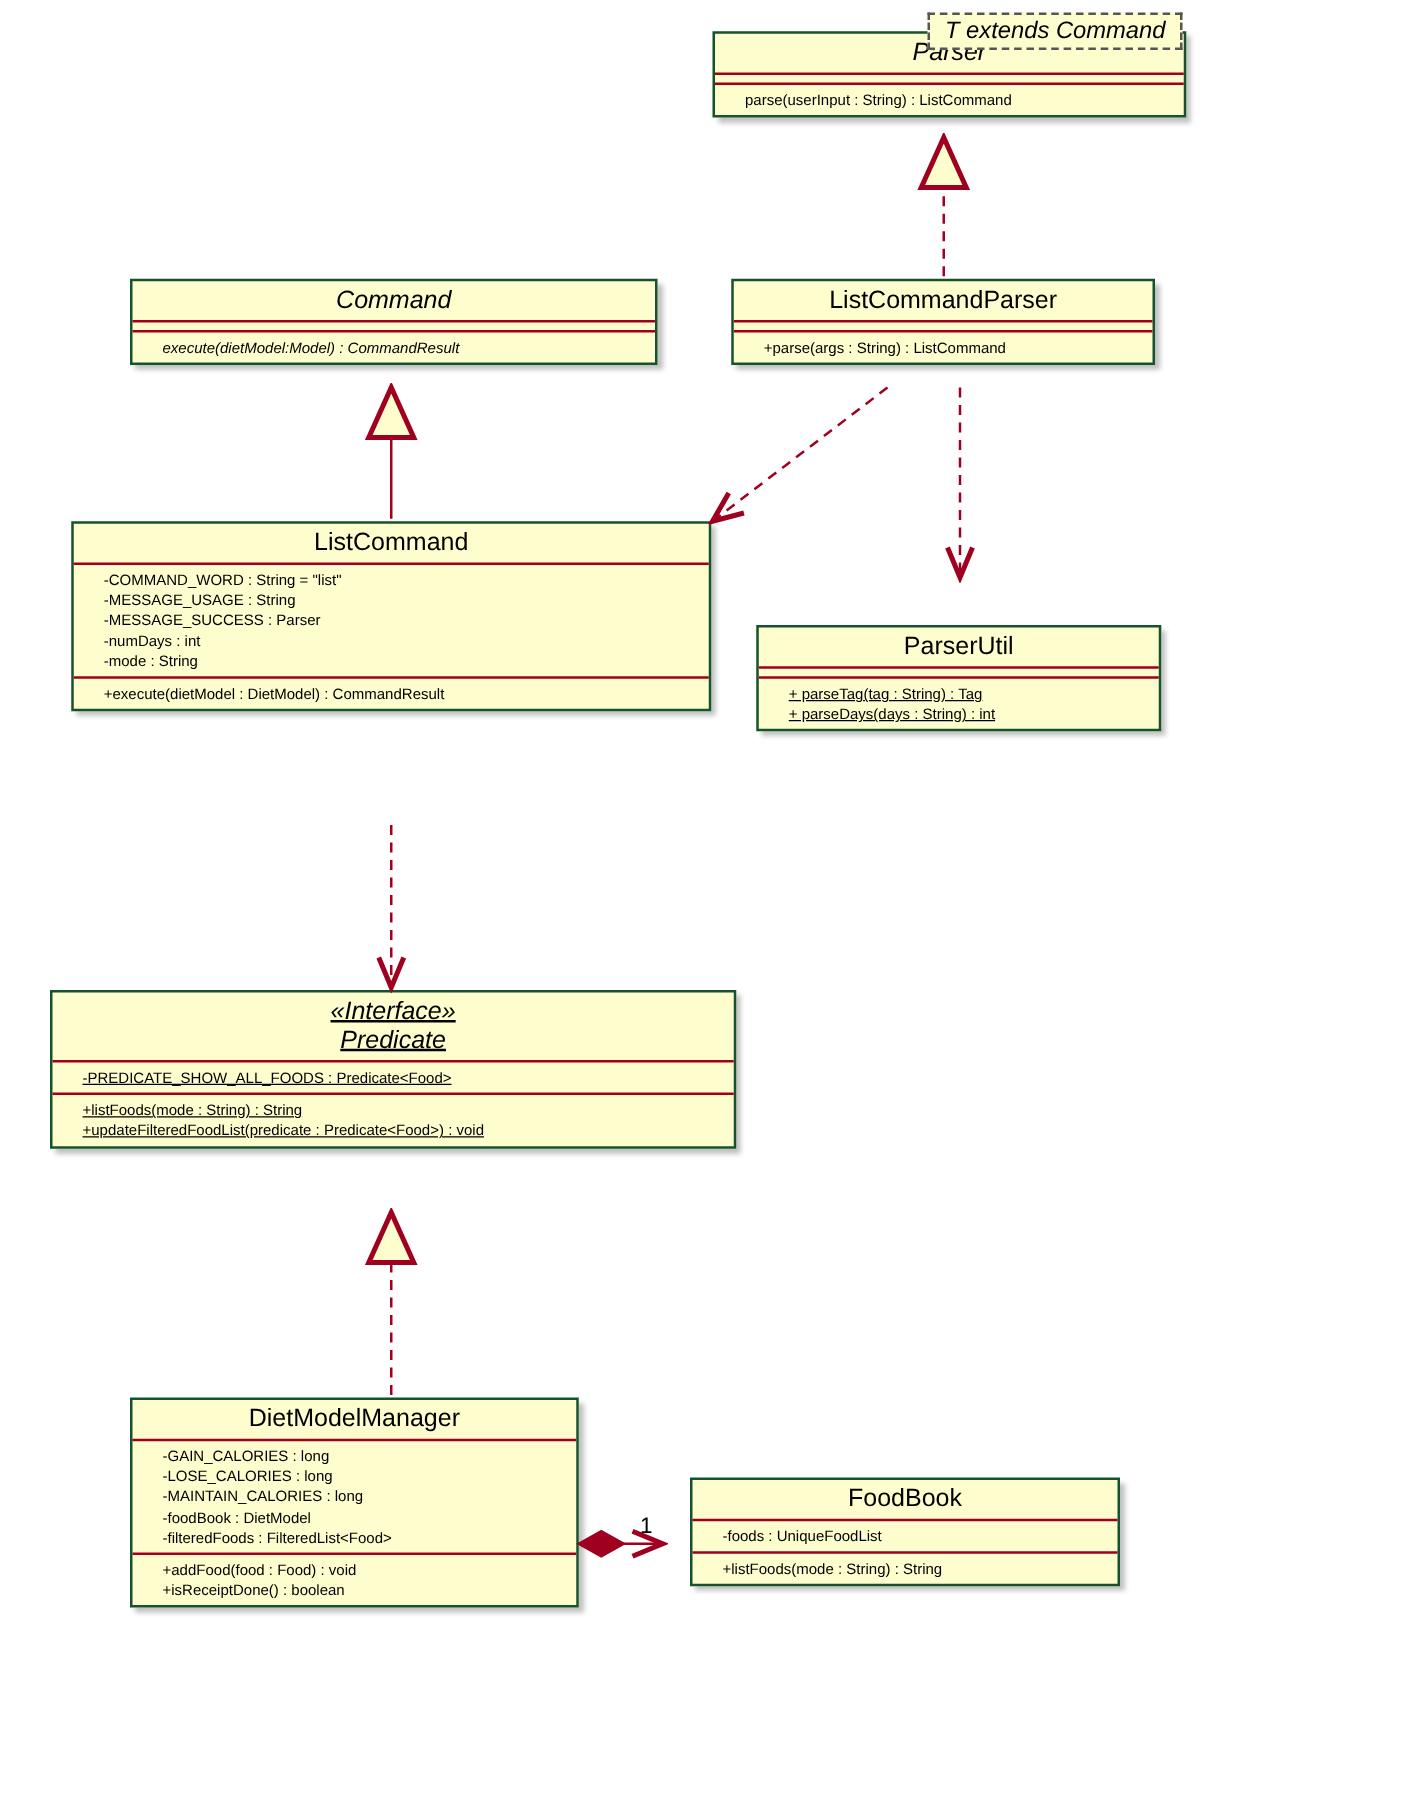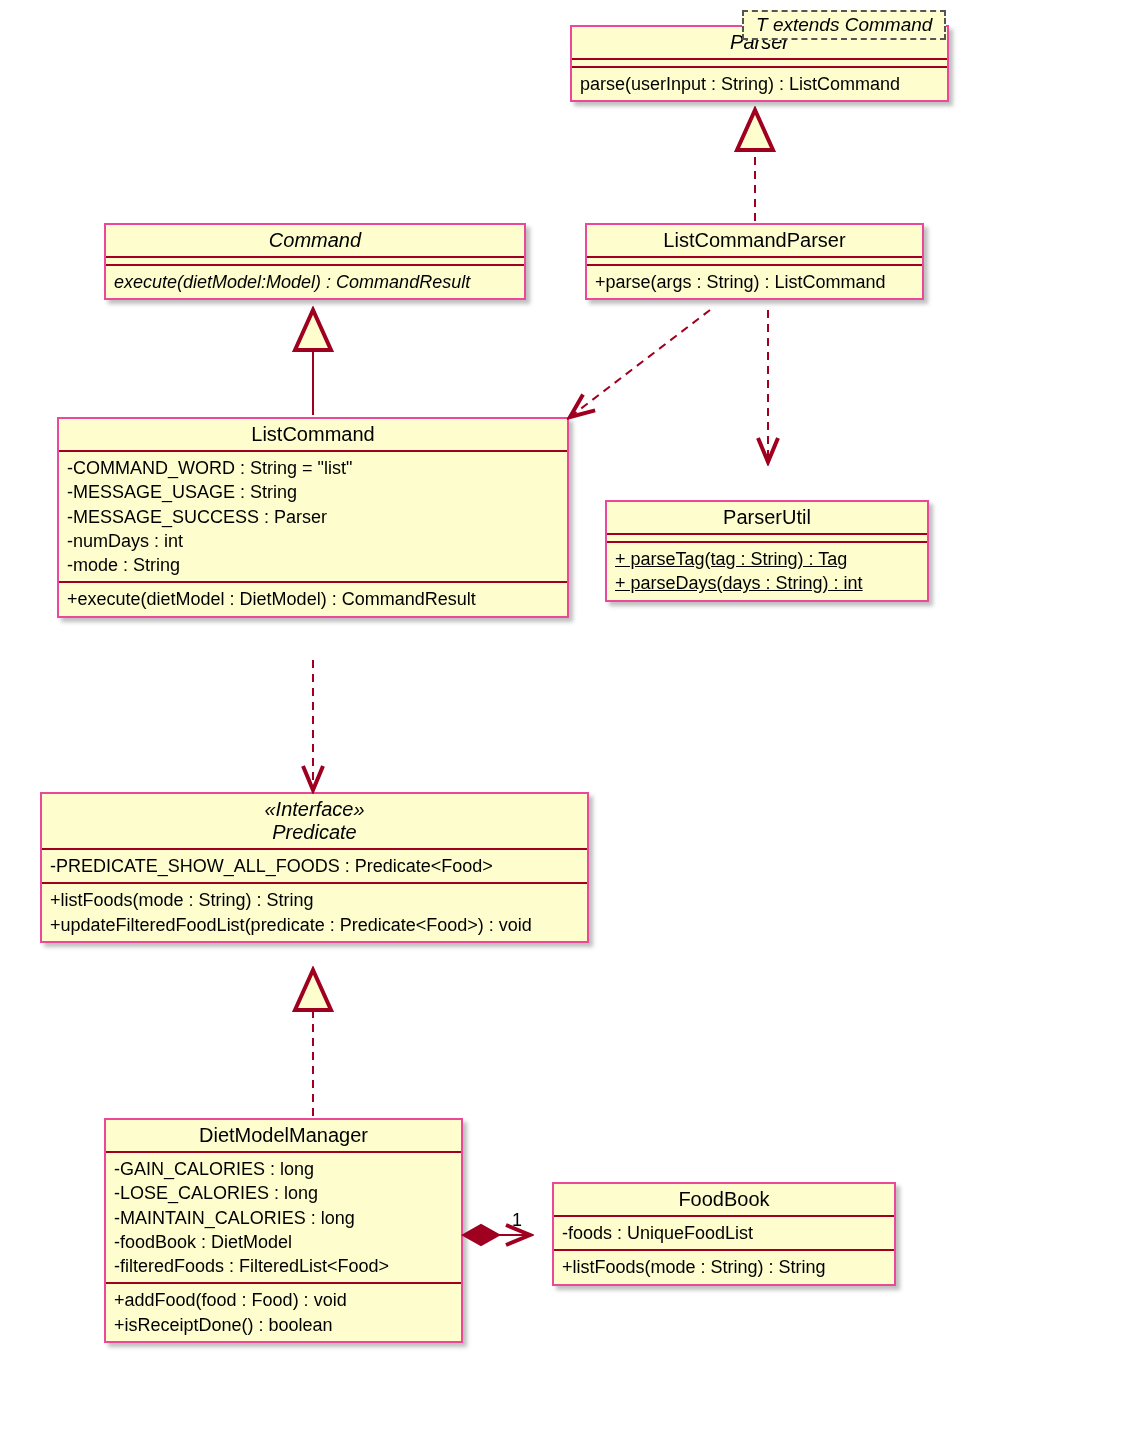--- a/index.html
+++ b/index.html
@@ -10,34 +10,34 @@
     width: 1129px;
   }
   .canvas {
     position: relative;
     width: 1109px;
     height: 1417px;
   }
   .cls {
     position: absolute;
     background: #fefdce;
-    border: 2px solid #ec4899;
+    border: 2px solid #14532d;
     box-shadow: 4px 4px 4px rgba(0,0,0,0.25);
   }
   .cls .title {
     text-align: center;
     font-size: 20px;
     padding: 4px 6px;
     border-bottom: 2px solid #a00020;
     font-weight: 400;
   }
   .cls .title.italic { font-style: italic; }
   .cls .section {
-    font-size: 18px;
-    padding: 4px 8px;
+    font-size: 12px;
+    padding: 4px 24px;
     border-bottom: 2px solid #a00020;
     line-height: 1.35;
     text-align: left;
   }
   .cls .section:last-child { border-bottom: none; }
   .cls .empty-thin {
     height: 6px;
     border-bottom: 2px solid #a00020;
   }
   .underline { text-decoration: underline; }
@@ -94,21 +94,21 @@
 
   <div class="cls" style="left:595px; top:458px; width:320px;margin-top:32px;">
     <div class="title">ParserUtil</div>
     <div class="empty-thin"></div>
     <div class="section">
       <div class="underline">+ parseTag(tag : String) : Tag</div>
       <div class="underline">+ parseDays(days : String) : int</div>
     </div>
   </div>
 
-  <div class="cls" style="left:30px; top:782px; width:545px;">
+  <div class="cls" style="left:30px; top:782px; width:545px;text-decoration:underline;">
     <div class="title">
       <span class="italic">«Interface»</span><br>
       <span class="italic">Predicate</span>
     </div>
     <div class="section">-PREDICATE_SHOW_ALL_FOODS : Predicate&lt;Food&gt;</div>
     <div class="section">
       <div>+listFoods(mode : String) : String</div>
       <div>+updateFilteredFoodList(predicate : Predicate&lt;Food&gt;) : void</div>
     </div>
   </div>

